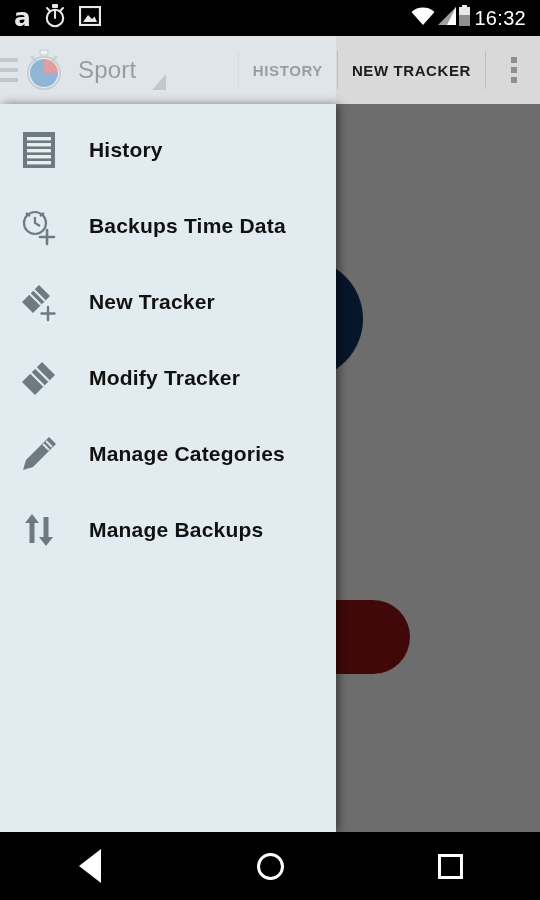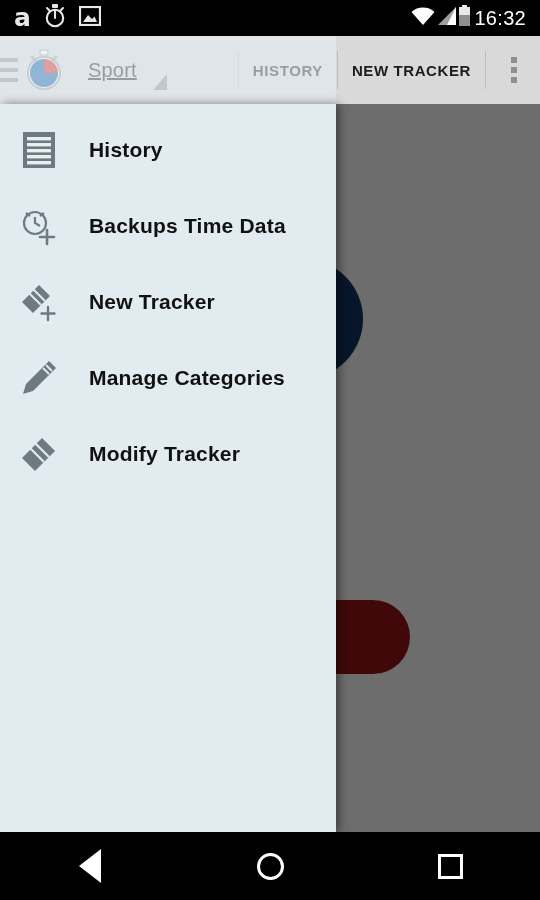--- a/index.html
+++ b/index.html
@@ -61,24 +61,23 @@
   .hamburger span {
     display:block; height:4px; width:100%;
     background:#8b8b8b; border-radius:1px;
   }
   .logo {
     width:44px; height:44px;
     margin-left:4px;
     position:relative;
   }
   .app-title {
-    font-size:20px; color:#1a1a1a;
-    font-weight:400; margin-left:22px;
+    font-size:24px; color:#1a1a1a;
+    font-weight:400; margin-left:12px;
     letter-spacing:0.2px;
-    text-decoration:underline;
   }
   .title-caret {
     width:0; height:0;
     border-left:14px solid transparent;
     border-bottom:16px solid #8b8b8b;
     margin-left:16px;
     align-self:flex-end;
     margin-bottom:14px;
   }
   .actions {
@@ -277,46 +276,57 @@
           </g>
         </svg>
       </span>
       <span class="nav-label">New Tracker</span>
     </div>
 
     <div class="nav-item">
       <span class="nav-icon">
         <svg width="40" height="40" viewBox="0 0 40 40">
           <g fill="#6d7b80">
+            <path d="M23 4 L36 17 L16 37 L3 24 Z"></path>
+          </g>
+          <g stroke="#e2ecf0" stroke-width="2.2">
+            <path d="M16 9 L30 23"></path>
+            <path d="M11 14 L25 28"></path>
+          </g>
+        </svg>
+      </span>
+      <span class="nav-label">Modify Tracker</span>
+    </div>
+
+    <div class="nav-item">
+      <span class="nav-icon">
+        <svg width="40" height="40" viewBox="0 0 40 40">
+          <g fill="#6d7b80">
             <path d="M30 3 L37 10 L14 33 L4 36 L7 26 Z"></path>
           </g>
           <g stroke="#e2ecf0" stroke-width="1.8">
             <path d="M27 7 L33 13"></path>
             <path d="M24 10 L30 16"></path>
           </g>
         </svg>
       </span>
       <span class="nav-label">Manage Categories</span>
     </div>
 
     <div class="nav-item">
       <span class="nav-icon">
         <svg width="40" height="40" viewBox="0 0 40 40">
           <g fill="#6d7b80">
-            <path d="M23 4 L36 17 L16 37 L3 24 Z"></path>
-          </g>
-          <g stroke="#e2ecf0" stroke-width="2.2">
-            <path d="M16 9 L30 23"></path>
-            <path d="M11 14 L25 28"></path>
-          </g>
-        </svg>
-      </span>
-      <span class="nav-label">Modify Tracker</span>
-    </div>
-
+            <path d="M13 4 L20 13 L15.5 13 L15.5 33 L10.5 33 L10.5 13 L6 13 Z"></path>
+            <path d="M27 36 L34 27 L29.5 27 L29.5 7 L24.5 7 L24.5 27 L20 27 Z"></path>
+          </g>
+        </svg>
+      </span>
+      <span class="nav-label">Manage Backups</span>
+    </div>
 
   </div>
 
   <div class="drawer-top-cover"></div>
 
   <div class="app-bar">
     <div class="hamburger">
       <span></span>
         <span></span>
         <span></span>

